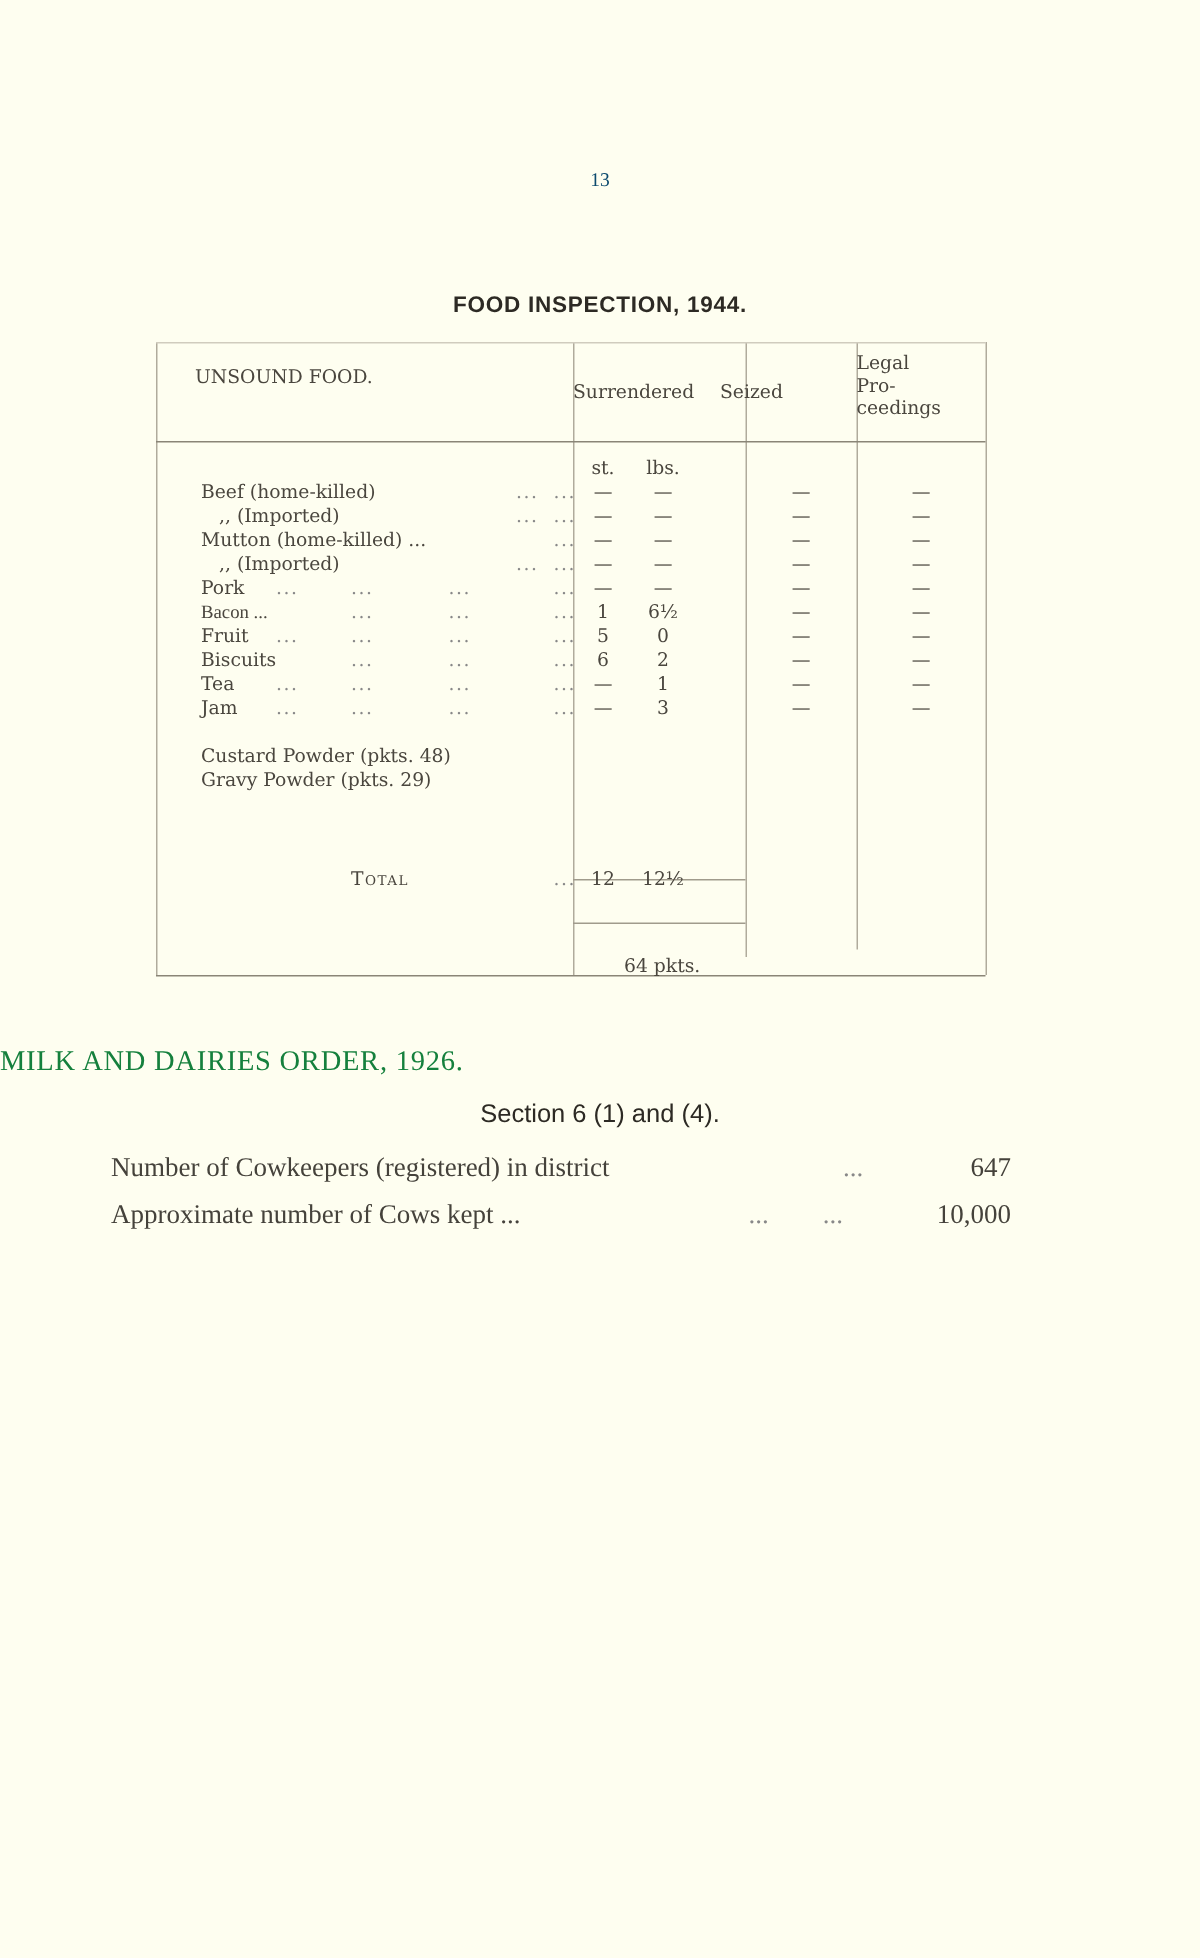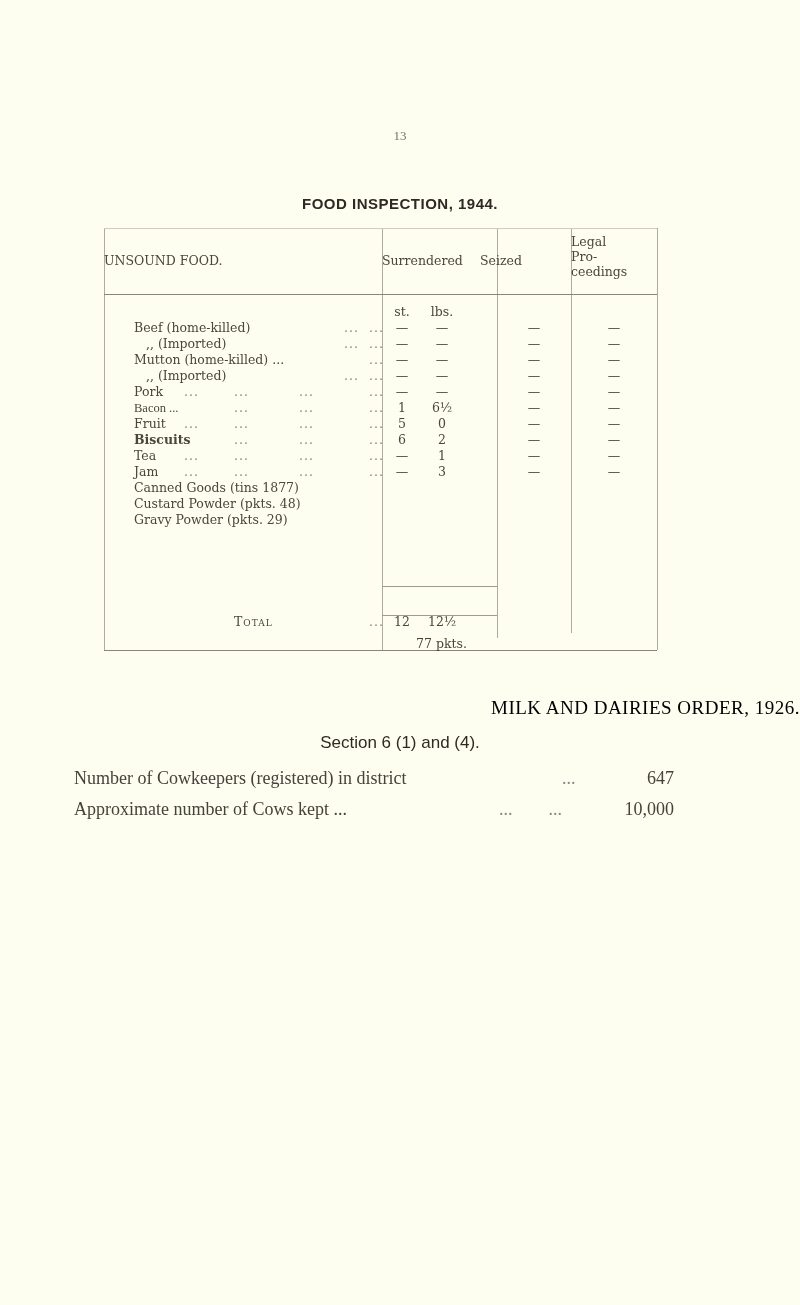--- a/index.html
+++ b/index.html
@@ -1,40 +1,40 @@
 <!DOCTYPE html>
 <html><head>
 <meta charset="utf-8">
 <style>
   html, body { margin:0; padding:0; }
   body {
     width:800px; height:1305px; background:#fefef0; position:relative;
     font-family:"DejaVu Serif", serif; color:#4a463e; overflow:hidden;
   }
   .abs { position:absolute; }
-  .page-number { left:0; width:800px; top:128px; text-align:center; font-size:13px; color:#737373; font-family:"Liberation Serif", serif; }
+  .page-number { left:0; width:800px; top:112px; text-align:center; font-size:13px; color:#0c4a6e; font-family:"Liberation Serif", serif; }
   .title { left:0; width:800px; top:195px; text-align:center; font-family:"Liberation Sans", sans-serif; font-weight:bold; font-size:15px; color:#2d2a24; letter-spacing:0.5px; }
 
   .tbl { left:104px; top:228px; width:553px; height:422px; }
   .vline { position:absolute; width:1px; background:#b0ab9c; }
   .hline { position:absolute; height:1px; background:#8a8577; }
   .th { position:absolute; text-align:left; font-size:12.5px; color:#4a463e; line-height:15px; }
 
   .row { position:absolute; left:0; width:553px; height:16px; font-size:12.5px; line-height:16px; }
   .row span { position:absolute; white-space:nowrap; }
   .lbl { left:30px; }
   .dots1 { left:170px; color:#888; letter-spacing:1px; }
   .dots3 { left:240px; color:#888; letter-spacing:1px; }
   .dots4 { left:265px; color:#888; letter-spacing:1px; }
   .st { left:278px; width:40px; text-align:center; }
   .lb { left:318px; width:40px; text-align:center; }
   .sz { left:393px; width:74px; text-align:center; }
   .lg { left:467px; width:86px; text-align:center; }
 
-  .h2 { left:0; width:800px; top:697px; text-align:right; font-family:"Liberation Serif", serif; font-size:19px; color:#000000; letter-spacing:0.5px; }
+  .h2 { left:0; width:800px; top:697px; text-align:left; font-family:"Liberation Serif", serif; font-size:19px; color:#15803d; letter-spacing:0.5px; }
   .h3 { left:0; width:800px; top:733px; text-align:center; font-family:"Liberation Sans", sans-serif; font-size:17px; color:#2d2a24; }
   .stat { left:74px; width:600px; height:26px; font-family:"Liberation Serif", serif; font-size:18px; color:#45423b; }
   .stat span { position:absolute; white-space:nowrap; }
 </style>
 </head>
 <body>
 
 <div class="abs page-number">13</div>
 <div class="abs title">FOOD INSPECTION, 1944.</div>
 
@@ -44,21 +44,21 @@
   <div class="vline" style="left:278px;top:0;height:422px;"></div>
   <div class="vline" style="left:393px;top:0;height:410px;"></div>
   <div class="vline" style="left:467px;top:0;height:405px;"></div>
   <div class="vline" style="left:553px;top:0;height:422px;"></div>
   <div class="hline" style="left:0;top:0;width:553px;background:#d0ccbe;"></div>
   <div class="hline" style="left:0;top:66px;width:553px;"></div>
   <div class="hline" style="left:278px;top:358px;width:115px;background:#a09b8c;"></div>
   <div class="hline" style="left:278px;top:387px;width:115px;background:#a09b8c;"></div>
   <div class="hline" style="left:0;top:422px;width:553px;"></div>
 
-  <div class="th" style="left:0;width:278px;top:25px;">UNSOUND FOOD.</div>
+  <div class="th" style="left:0;width:278px;top:15px;padding-left:26px;">UNSOUND FOOD.</div>
   <div class="th" style="left:278px;width:115px;top:25px;">Surrendered</div>
   <div class="th" style="left:376px;width:74px;top:25px;">Seized</div>
   <div class="th" style="left:467px;width:86px;top:6px;">
     <div>Legal</div>
     <div>Pro-</div>
     <div>ceedings</div>
   </div>
 
   <div class="row" style="top:76px;">
     <span class="st">st.</span>
@@ -126,21 +126,21 @@
     <span class="dots1" style="left:80px;">...</span>
     <span class="dots1" style="left:130px;">...</span>
     <span class="dots1" style="left:195px;">...</span>
     <span class="dots4">...</span>
     <span class="st">5</span>
     <span class="lb">0</span>
     <span class="sz">—</span>
     <span class="lg">—</span>
   </div>
   <div class="row" style="top:204px;">
-    <span class="lbl" style="left:30px;font-weight:bold;">Biscuits</span>
+    <span class="lbl" style="left:30px;">Biscuits</span>
     <span class="dots1" style="left:130px;">...</span>
     <span class="dots1" style="left:195px;">...</span>
     <span class="dots4">...</span>
     <span class="st">6</span>
     <span class="lb">2</span>
     <span class="sz">—</span>
     <span class="lg">—</span>
   </div>
   <div class="row" style="top:220px;">
     <span class="lbl" style="left:30px;">Tea</span>
@@ -158,38 +158,35 @@
     <span class="dots1" style="left:80px;">...</span>
     <span class="dots1" style="left:130px;">...</span>
     <span class="dots1" style="left:195px;">...</span>
     <span class="dots4">...</span>
     <span class="st">—</span>
     <span class="lb">3</span>
     <span class="sz">—</span>
     <span class="lg">—</span>
   </div>
 
-  <div class="row" style="top:252px;">
-      <span class="lbl" style="left:30px;">Canned Goods  (tins 1877)</span>
-    </div>
   <div class="row" style="top:268px;">
       <span class="lbl" style="left:30px;">Custard Powder  (pkts. 48)</span>
     </div>
   <div class="row" style="top:284px;text-align:right;">
       <span class="lbl" style="left:30px;">Gravy Powder    (pkts. 29)</span>
     </div>
 
-  <div class="row" style="top:386px;">
+  <div class="row" style="top:350px;">
     <span style="left:130px;font-variant:small-caps;letter-spacing:1px;">Total</span>
     <span class="dots4">...</span>
     <span class="st">12</span>
     <span class="lb">12½</span>
   </div>
   <div class="row" style="top:408px;">
-    <span style="left:312px;">77 pkts.</span>
+    <span style="left:312px;">64 pkts.</span>
   </div>
 </div>
 
 <div class="abs h2">MILK AND DAIRIES ORDER, 1926.</div>
 <div class="abs h3">Section 6 (1) and (4).</div>
 
 <div class="abs stat" style="top:768px;">
   <span style="left:0;">Number of Cowkeepers (registered) in district</span>
   <span style="left:488px;color:#888;">...</span>
   <span style="right:0;">647</span>

